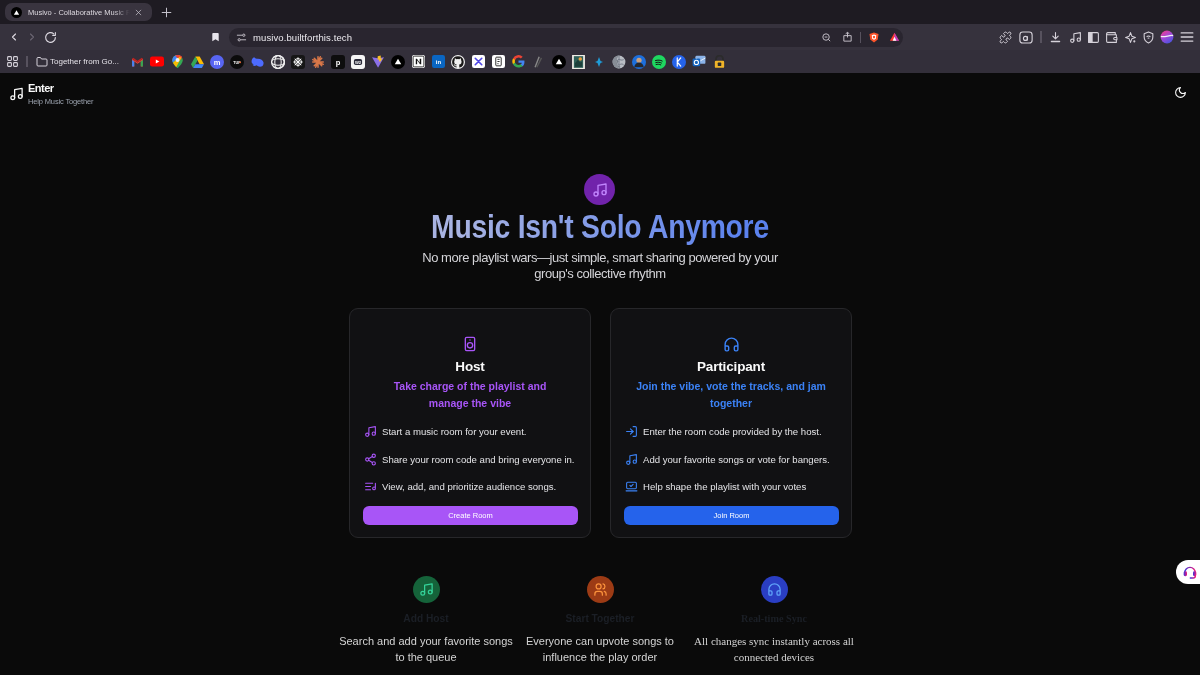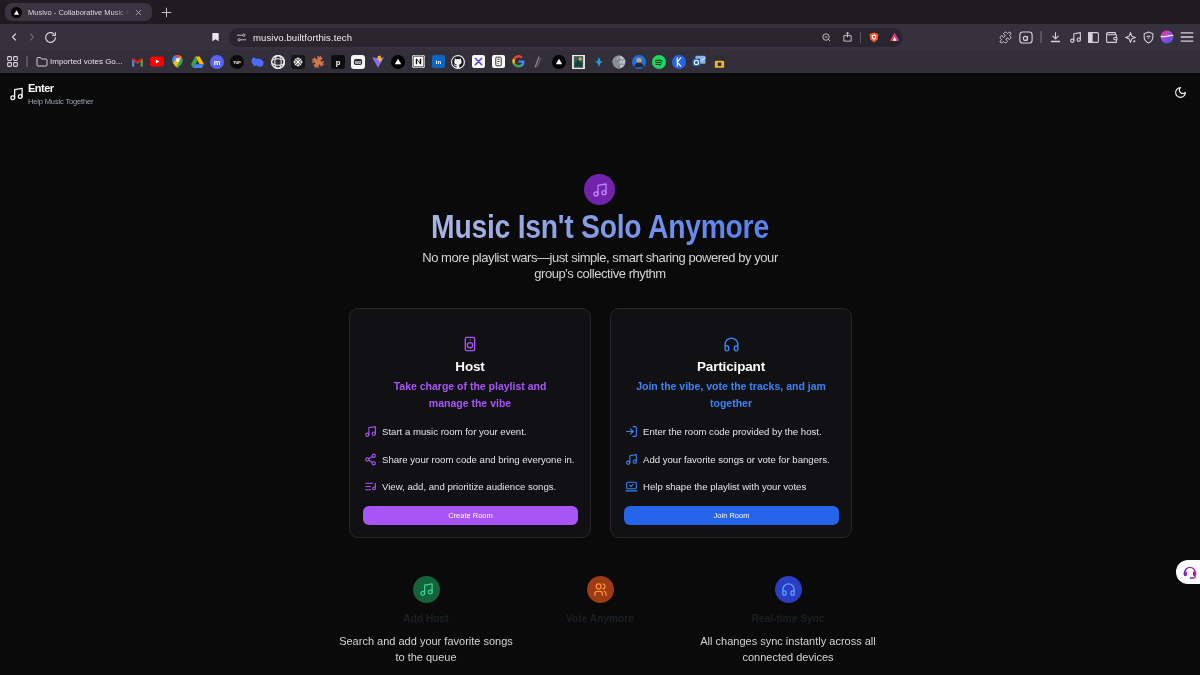--- a/index.html
+++ b/index.html
@@ -50,21 +50,21 @@
 #card-part .csub { color:#3b82f6; }
 .card ul { position:absolute; left:14px; top:116px; list-style:none; }
 .card li { display:flex; align-items:center; height:13px; margin-bottom:14.5px; }
 .card li svg { margin-right:5px; flex:none; }
 .card li span { font-size:9.6px; color:#e4e4e7; white-space:nowrap; }
 .cbtn { position:absolute; left:13px; top:197px; width:215px; height:19px; border-radius:6px; color:#fff; font-size:7.5px; text-align:center; line-height:19px; }
 #card-host .cbtn { background:#a855f7; }
 #card-part .cbtn { background:#2563eb; }
 
 .feat { position:absolute; top:503px; width:240px; text-align:center; }
-#f1 { left:306px; } #f2 { left:480px; } #f3 { left:668px; }
+#f1 { left:306px; } #f2 { left:480px; } #f3 { left:654px;font-family:Liberation Serif, serif; }
 .feat .fc { width:27px; height:27px; border-radius:50%; margin:0 auto; display:flex; align-items:center; justify-content:center; }
 .feat .ft { margin-top:10px; font-size:10.2px; font-weight:bold; color:#1b1f26; }
 .feat .fd { margin-top:9px; font-size:11px; line-height:16px; color:#d4d4d4; }
 
 #widget { position:absolute; left:1176px; top:487px; width:36px; height:24px; background:#fff; border-radius:12px; display:flex; align-items:center; padding-left:6px; }
 </style>
 </head>
 <body>
 
 <div id="tabbar">
@@ -218,21 +218,21 @@
         <rect x="3" y="14" width="7" height="7" rx="1.5"></rect>
         <rect x="14" y="14" width="7" height="7" rx="1.5"></rect>
       </svg>
     </div>
   <div style="position:absolute;left:26px;top:6px;width:1.5px;height:11px;background:#57525e;"></div>
   <div class="bi" style="left:35px;width:14px;">
       <svg width="12" height="11" viewBox="0 0 24 22" fill="none" stroke="#d6d2da" stroke-width="2">
         <path d="M2 5a2 2 0 0 1 2-2h5l2 3h9a2 2 0 0 1 2 2v10a2 2 0 0 1-2 2H4a2 2 0 0 1-2-2z"></path>
       </svg>
     </div>
-  <div class="lbl">Imported votes Go...</div>
+  <div class="lbl">Together from Go...</div>
   <div class="favi" style="left:130.0px">
       <svg width="13" height="11" viewBox="0 0 24 18">
         <path d="M2 18V4l10 7L22 4v14h-4V9l-6 4-6-4v9z" fill="#ea4335"></path>
         <path d="M2 4l10 7L22 4" fill="none" stroke="#fbbc04" stroke-width="0"></path>
         <path d="M2 18h4V9L2 6z" fill="#4285f4"></path>
         <path d="M22 18h-4V9l4-3z" fill="#34a853"></path>
         <path d="M2 4l10 7L22 4l-2-2-8 5.5L4 2z" fill="#c5221f"></path>
       </svg>
     </div>
   <div class="favi" style="left:150.1px">
@@ -544,21 +544,22 @@
     <div class="fd">Search and add your favorite songs<br>to the queue</div>
   </div>
   <div class="feat" id="f2">
     <div class="fc" style="background:#9c3b15;">
         <svg width="15" height="15" viewBox="0 0 24 24" fill="none" stroke="#fb923c" stroke-width="2" stroke-linecap="round" stroke-linejoin="round">
           <circle cx="9" cy="7" r="4"></circle>
           <path d="M3 21v-2a4 4 0 0 1 4-4h4a4 4 0 0 1 4 4v2"></path>
           <path d="M16 3.1a4 4 0 0 1 0 7.8M21 21v-2a4 4 0 0 0-3-3.9"></path>
         </svg>
       </div>
-    <div class="ft">Vote Anymore</div>
+    <div class="ft">Start Together</div>
+    <div class="fd">Everyone can upvote songs to<br>influence the play order</div>
   </div>
   <div class="feat" id="f3">
     <div class="fc" style="background:#2a3ec3;">
         <svg width="15" height="15" viewBox="0 0 24 24" fill="none" stroke="#60a5fa" stroke-width="2" stroke-linecap="round" stroke-linejoin="round">
           <path d="M3 14h3a2 2 0 0 1 2 2v3a2 2 0 0 1-2 2H5a2 2 0 0 1-2-2v-7a9 9 0 0 1 18 0v7a2 2 0 0 1-2 2h-1a2 2 0 0 1-2-2v-3a2 2 0 0 1 2-2h3"></path>
         </svg>
       </div>
     <div class="ft">Real-time Sync</div>
     <div class="fd">All changes sync instantly across all<br>connected devices</div>
   </div>

